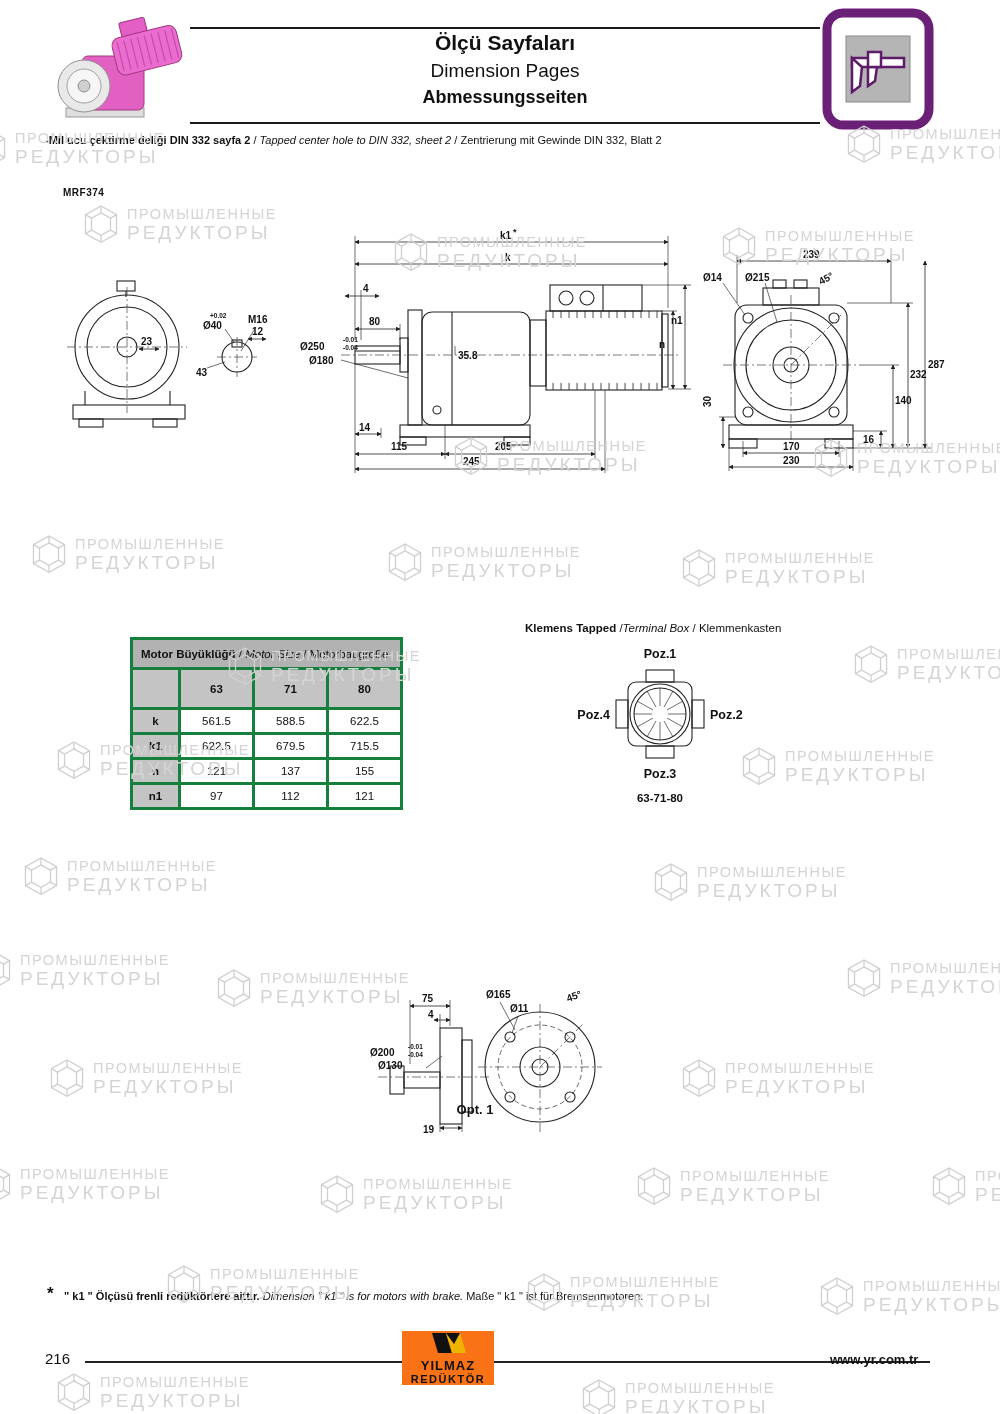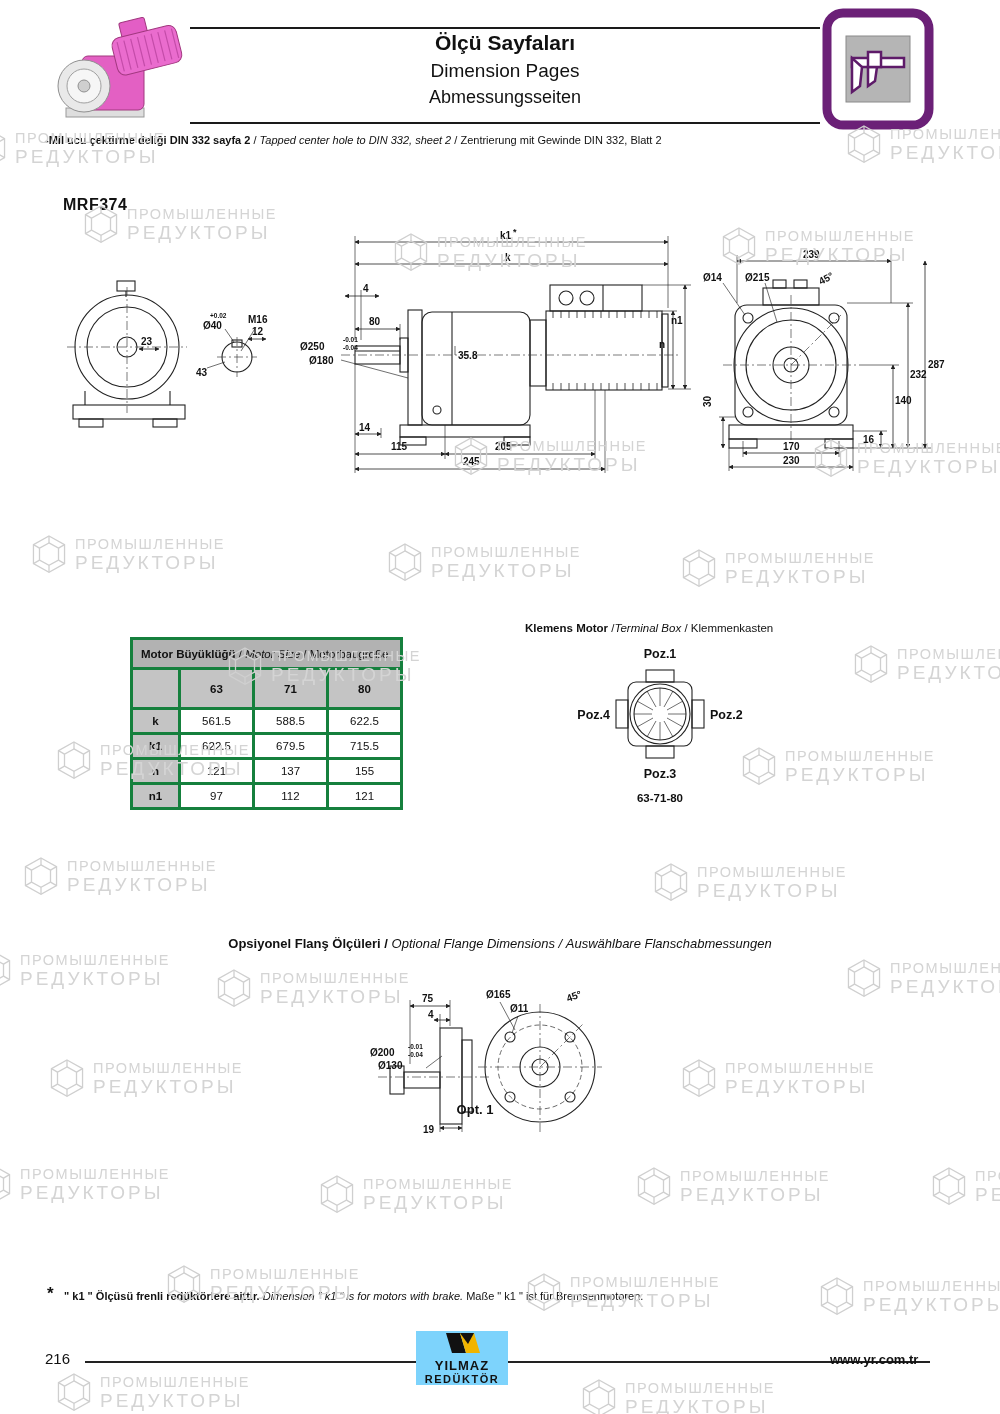--- a/index.html
+++ b/index.html
@@ -15,23 +15,23 @@
   .wm-l1 { font-size:14.5px; letter-spacing:1.5px; line-height:1.15; }
   .wm-l2 { font-size:19px;  letter-spacing:3px;   line-height:1.1; }
 
   .content { position:absolute; inset:0; z-index:1; }
 
   
   .rule { position:absolute; background:#1a1a1a; }
   .title-block { position:absolute; left:190px; top:31px; width:630px; text-align:center; }
   .t1 { font-size:21px; font-weight:bold; }
   .t2 { font-size:19px; margin-top:5px; }
-  .t3 { font-size:18px; margin-top:5px; }
+  .t3 { font-size:18px; margin-top:5px;font-weight:bold; }
   .note { position:absolute; left:45px; top:134px; font-size:11px; }
-  .model { position:absolute; left:63px; top:196px; font-size:16px; font-weight:bold; letter-spacing:.5px; }
+  .model { position:absolute; left:63px; top:187px; font-size:10px; font-weight:bold; letter-spacing:.5px; }
 
   
   .ln2 { fill:none; stroke:#222; stroke-width:1.1; }
   .cl  { fill:none; stroke:#444; stroke-width:.7; stroke-dasharray:9 3 2 3; }
   .cl2 { fill:none; stroke:#444; stroke-width:.8; stroke-dasharray:5 3; }
   .ext { fill:none; stroke:#222; stroke-width:.65; }
   .dim, .dim2 { fill:none; stroke:#222; stroke-width:.8;
         marker-start:url(#arw); marker-end:url(#arw); }
   .fins { fill:none; stroke:#222; stroke-width:.8; }
   .finsp { fill:none; stroke:#c44ca9; stroke-width:1.2; }
@@ -52,21 +52,21 @@
   
   .tb-title { position:absolute; left:525px; top:622px; font-size:11.5px; }
   .flange-title { position:absolute; left:0; top:936px; width:1000px; text-align:center; font-size:13px; }
   .opt-caption { position:absolute; left:428px; top:1102px; width:94px; text-align:center; font-weight:bold; font-size:13px; }
 
   
   .fn-star { position:absolute; left:47px; top:1284px; font-size:17px; font-weight:bold; }
   .fn-text { position:absolute; left:64px; top:1290px; font-size:11px; width:880px; }
   .footer-line { position:absolute; left:85px; top:1361px; width:845px; border-top:2px solid #222; }
   .page-num { position:absolute; left:45px; top:1350px; font-size:15px; }
-  .logo { position:absolute; left:416px; top:1331px; width:92px; text-align:center; background:#7dd3fc; z-index:2; }
+  .logo { position:absolute; left:402px; top:1331px; width:92px; text-align:center; background:#f97316; z-index:2; }
   .logo-l1 { font-size:13px; font-weight:bold; letter-spacing:1px; line-height:1.05; }
   .logo-l2 { font-size:11px; font-weight:bold; letter-spacing:1.5px; }
   .website { position:absolute; left:830px; top:1352px; font-size:13px; font-weight:bold; }
 </style>
 </head>
 <body>
 
 <svg width="0" height="0" style="position:absolute" aria-hidden="true">
   <defs>
     <marker id="arw" viewBox="0 0 10 10" refX="9" refY="5" markerWidth="6" markerHeight="6" orient="auto-start-reverse">
@@ -322,21 +322,21 @@
       <tr>
         <td class="lbl">n1</td>
         <td>97</td>
         <td>112</td>
         <td>121</td>
       </tr>
     </tbody>
       </table>
 
     <div class="tb-title">
-      <b>Klemens Motor</b>
+      <b>Klemens Tapped</b>
       <span>/</span><i>Terminal Box</i>
       <span>/</span>
       <span>Klemmenkasten</span>
     </div>
     <svg class="abs" style="left:560px;top:642px" width="200" height="168" viewBox="0 0 200 168">
       <g>
         <rect class="ln2" x="68" y="40" width="64" height="64" rx="8"></rect>
         <circle class="ln2" cx="100" cy="72" r="30"></circle>
         <circle class="ln2" cx="100" cy="72" r="26"></circle>
         <path class="ext" d="M108 72 L126 72 M107 76 L123 85 M104 79 L113 95 M100 80 L100 98 M96 79 L87 95 M93 76 L77 85 M92 72 L74 72 M93 68 L77 59 M96 65 L87 49 M100 64 L100 46 M104 65 L113 49 M107 68 L123 59"></path>
@@ -347,27 +347,20 @@
       </g>
       <g class="ptx">
         <text x="100" y="16" text-anchor="middle">Poz.1</text>
         <text x="50" y="77" text-anchor="end">Poz.4</text>
         <text x="150" y="77" text-anchor="start">Poz.2</text>
         <text x="100" y="136" text-anchor="middle">Poz.3</text>
         <text x="100" y="160" text-anchor="middle" class="sizes">63-71-80</text>
       </g>
     </svg>
 
-    <div class="flange-title">
-      <b>Opsiyonel Flanş Ölçüleri</b>
-      <b>/</b>
-      <i>Optional Flange Dimensions</i>
-      <i>/</i>
-      <i>Auswählbare Flanschabmessungen</i>
-    </div>
 
     <svg class="abs" style="left:330px;top:980px" width="320" height="172" viewBox="0 0 320 172">
       <g>
         <line class="ext" x1="80" y1="84" x2="80" y2="20"></line>
         <line class="ext" x1="120" y1="46" x2="120" y2="20"></line>
         <line class="dim" x1="80" y1="26" x2="120" y2="26"></line>
         <line class="ext" x1="110" y1="48" x2="110" y2="34"></line>
         <line class="dim2" x1="104" y1="40" x2="120" y2="40"></line>
         <rect class="ln2" x="110" y="48" width="22" height="96"></rect>
         <rect class="ln2" x="132" y="60" width="10" height="72"></rect>

